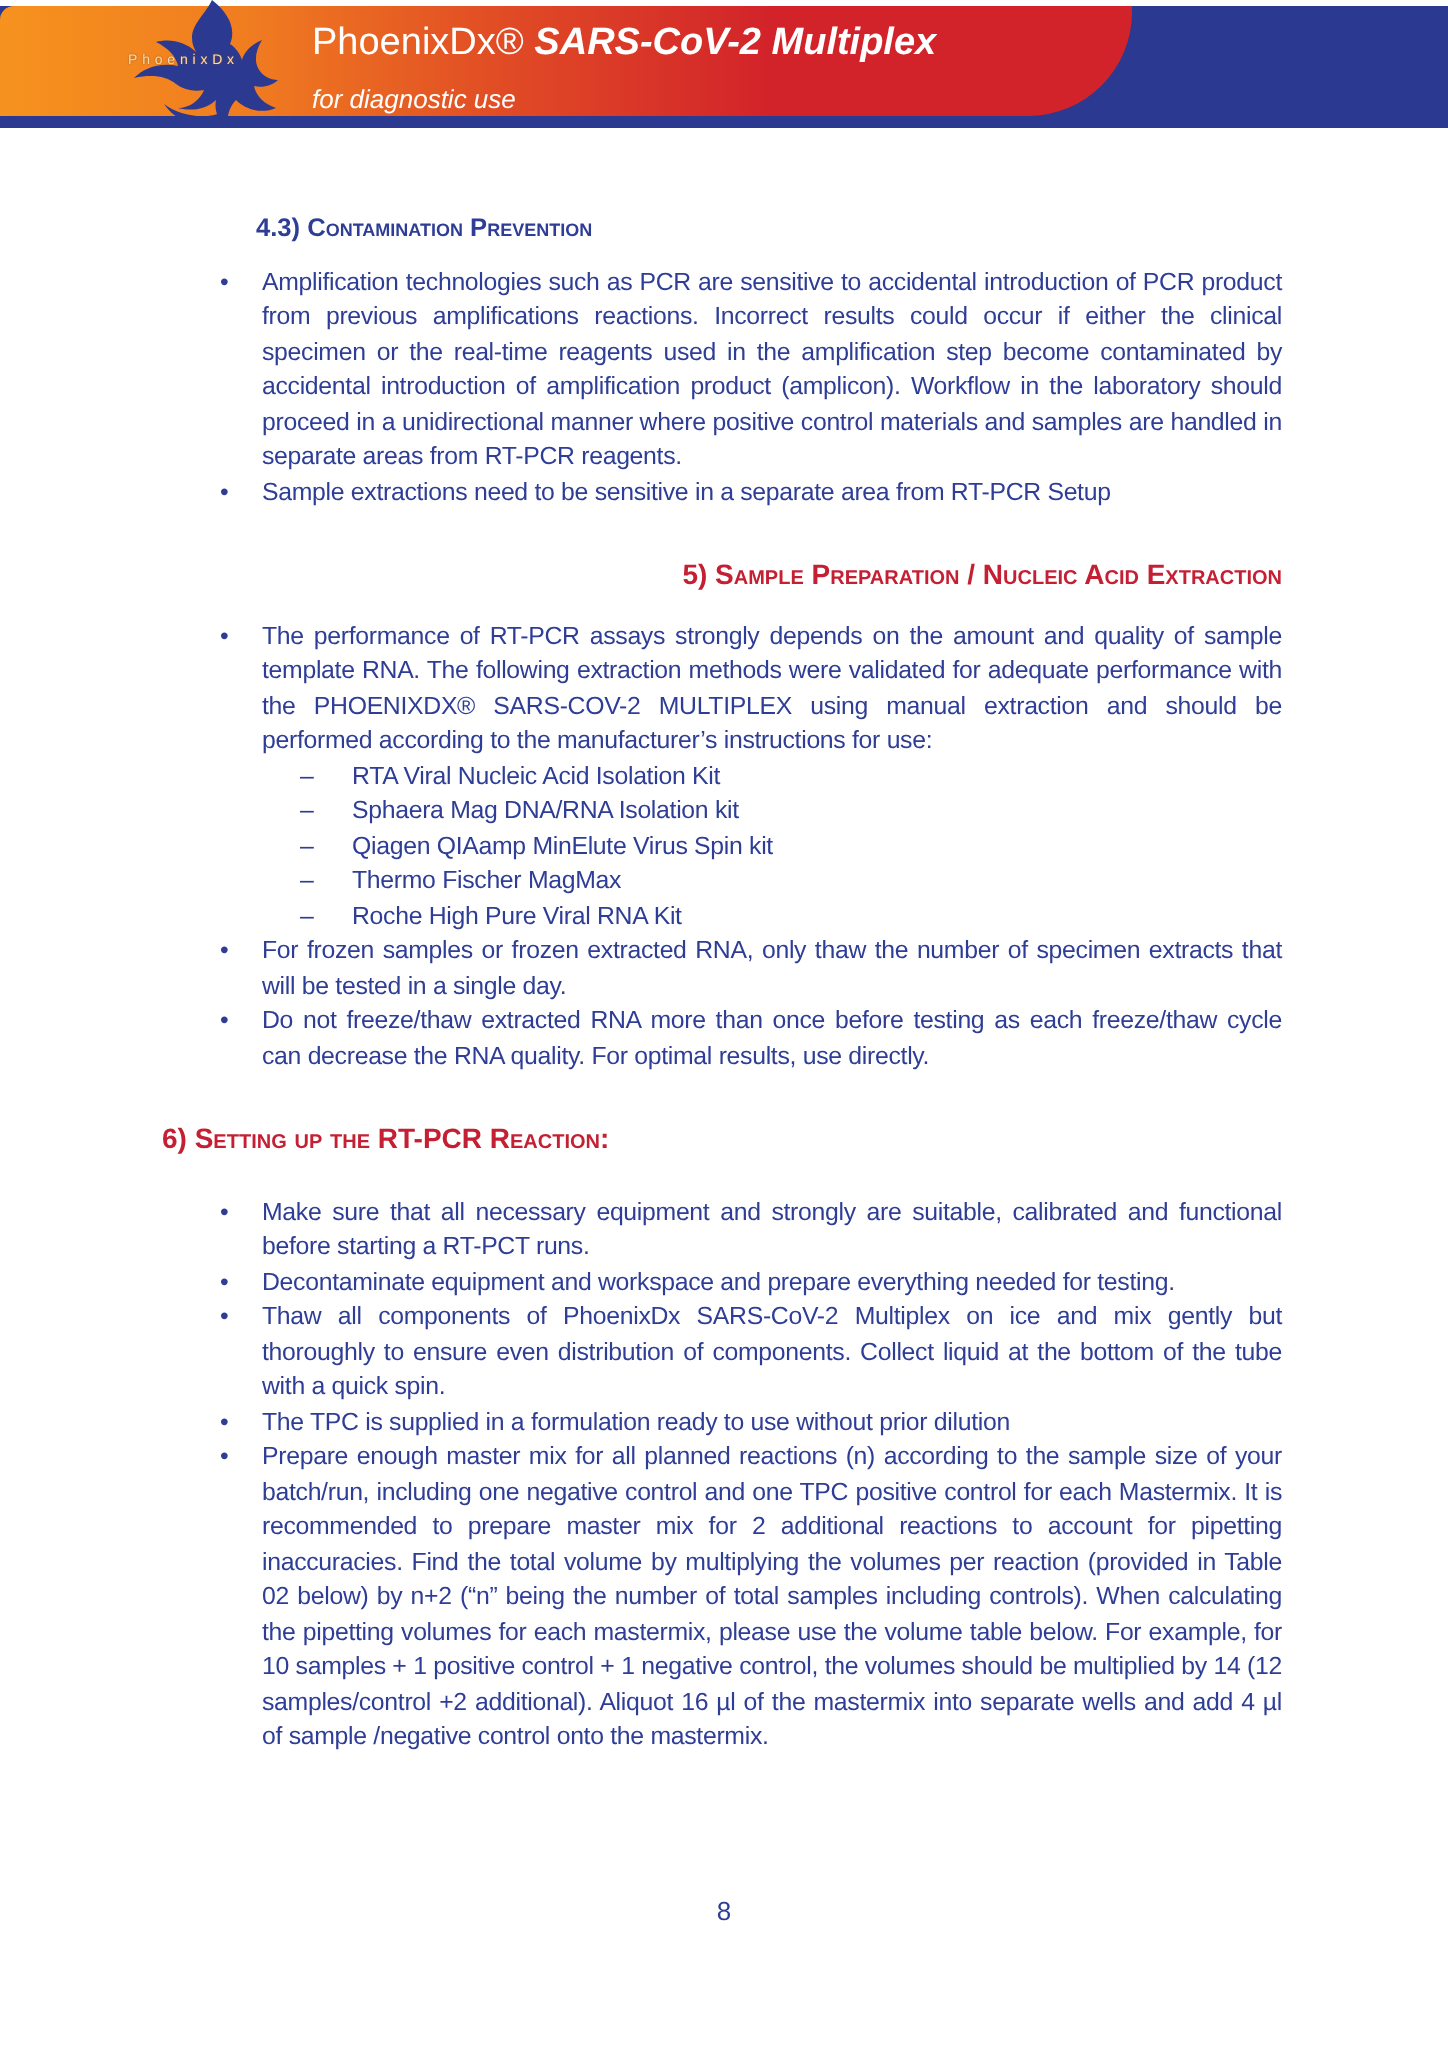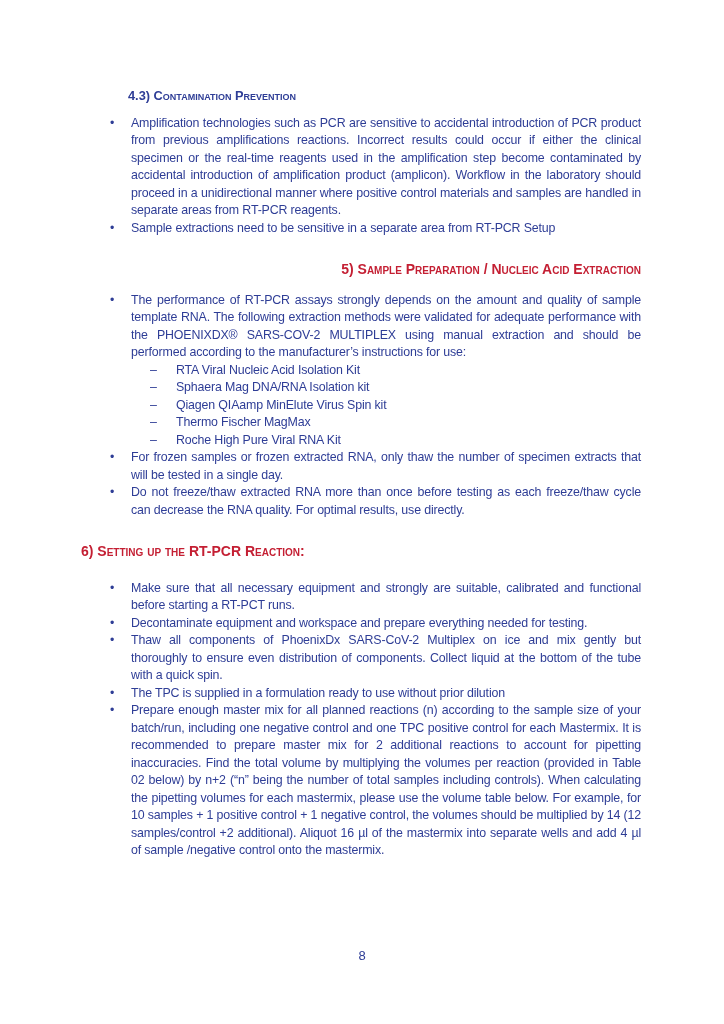--- a/index.html
+++ b/index.html
@@ -32,21 +32,21 @@
   }
   .title-block { position: absolute; left: 156px; top: 11px; color: #ffffff; white-space: nowrap; }
   .title-line { font-size: 19px; }
   .title-regular { font-weight: 400; }
   .title-bold { font-weight: 700; font-style: italic; }
   .subtitle { margin-top: 9px; font-size: 13px; font-style: italic; color: #ffffff; }
 
   
   .content {
     position: absolute; top: 65px; left: 81px; width: 560px;
-    padding-top: 22px;
+    padding-top: 40px;
     color: #2e3d96;
     font-size: 12.4px;
     letter-spacing: -0.15px;
     line-height: 17.5px;
   }
   .h-main {
     color: #c41f33; font-weight: 700; font-variant: small-caps;
     font-size: 14px; letter-spacing: 0;
   }
   .h-sub {
@@ -74,20 +74,37 @@
     position: absolute; top: 948px; left: 0; width: 724px;
     text-align: center; color: #2e3d96; font-size: 13px;
     font-family: "Liberation Sans", sans-serif;
   }
 </style>
 </head>
 <body>
 
 <div class="page">
 
+  <div class="header">
+    <div class="header-navy"></div>
+    <div class="header-red"></div>
+    <div class="logo-wrap">
+      <svg width="102" height="66" viewBox="0 0 102 66" aria-hidden="true">
+        <path fill="#2b3990" d="M54 0c-4 8-10 12-10 19 0 3 1 5 2 7-5-5-13-7-20-5 6 3 10 7 11 12-9-2-17 1-22 6 9-2 16-1 21 3 4 3 9 4 14 3-2 5-7 9-13 9 8 2 15 0 19-4-1 5 1 11 6 14-1-6 1-11 4-14 5 5 13 7 20 4-6-2-10-6-11-11 4 1 9 0 12-3-4 0-8-2-10-6-2-4-1-9 2-14-5 2-9 6-10 10-1-3-3-6-6-8 3-7 0-15-9-22z"></path>
+        <path fill="#2b3990" d="M30 52c8 6 20 8 30 4-8 8-22 8-30-4z"></path>
+      </svg>
+      <div class="logo-text">PhoenixDx</div>
+    </div>
+    <div class="title-block">
+      <div class="title-line">
+        <span class="title-regular">PhoenixDx® </span><span class="title-bold">SARS-CoV-2 Multiplex</span>
+      </div>
+      <div class="subtitle">for diagnostic use</div>
+    </div>
+  </div>
 
   <div class="content">
 
     <div class="h-sub mb10">4.3) Contamination Prevention</div>
 
     <div class="bullet-row">
       <span class="bullet-marker">•</span>
       <div class="bullet-text">Amplification technologies such as PCR are sensitive to accidental introduction of PCR product from previous amplifications reactions. Incorrect results could occur if either the clinical specimen or the real-time reagents used in the amplification step become contaminated by accidental introduction of amplification product (amplicon). Workflow in the laboratory should proceed in a unidirectional manner where positive control materials and samples are handled in separate areas from RT-PCR reagents.</div>
     </div>
     <div class="bullet-row mb24">

